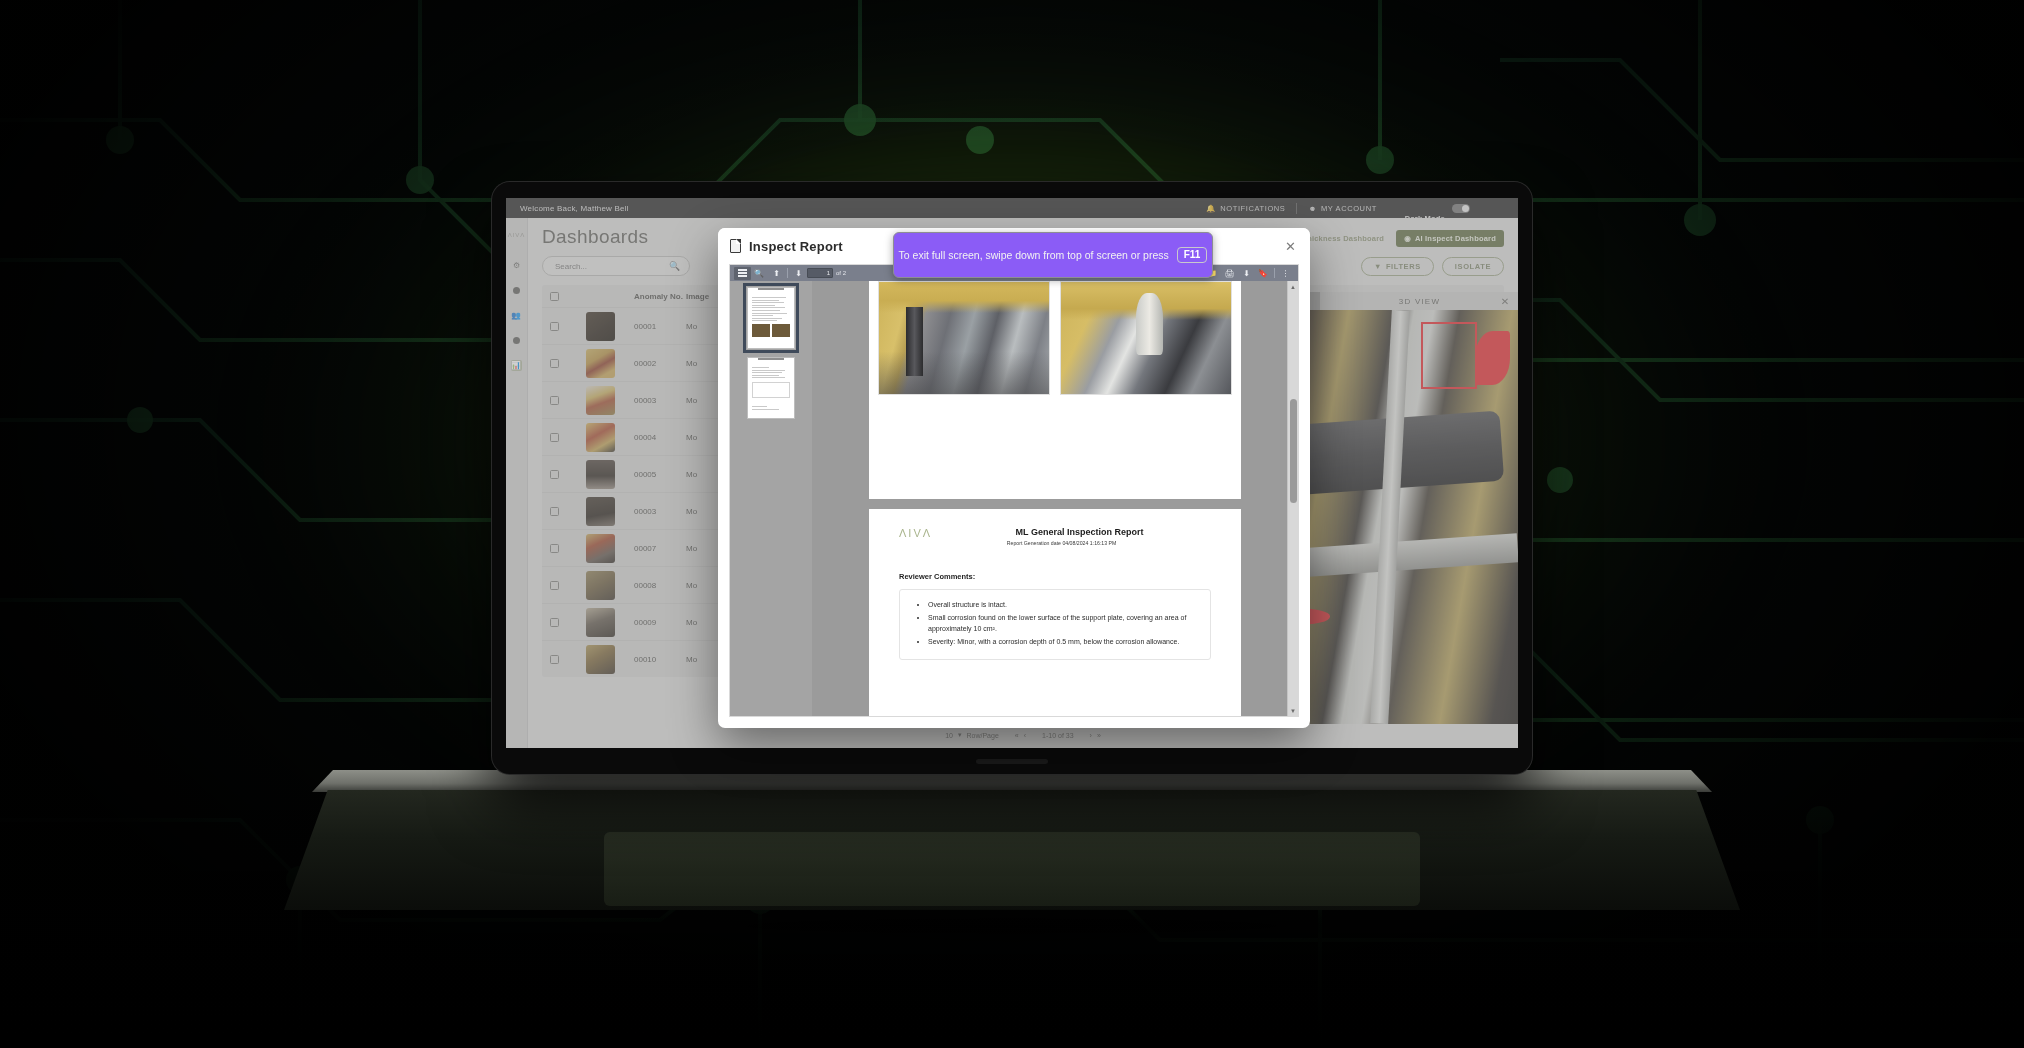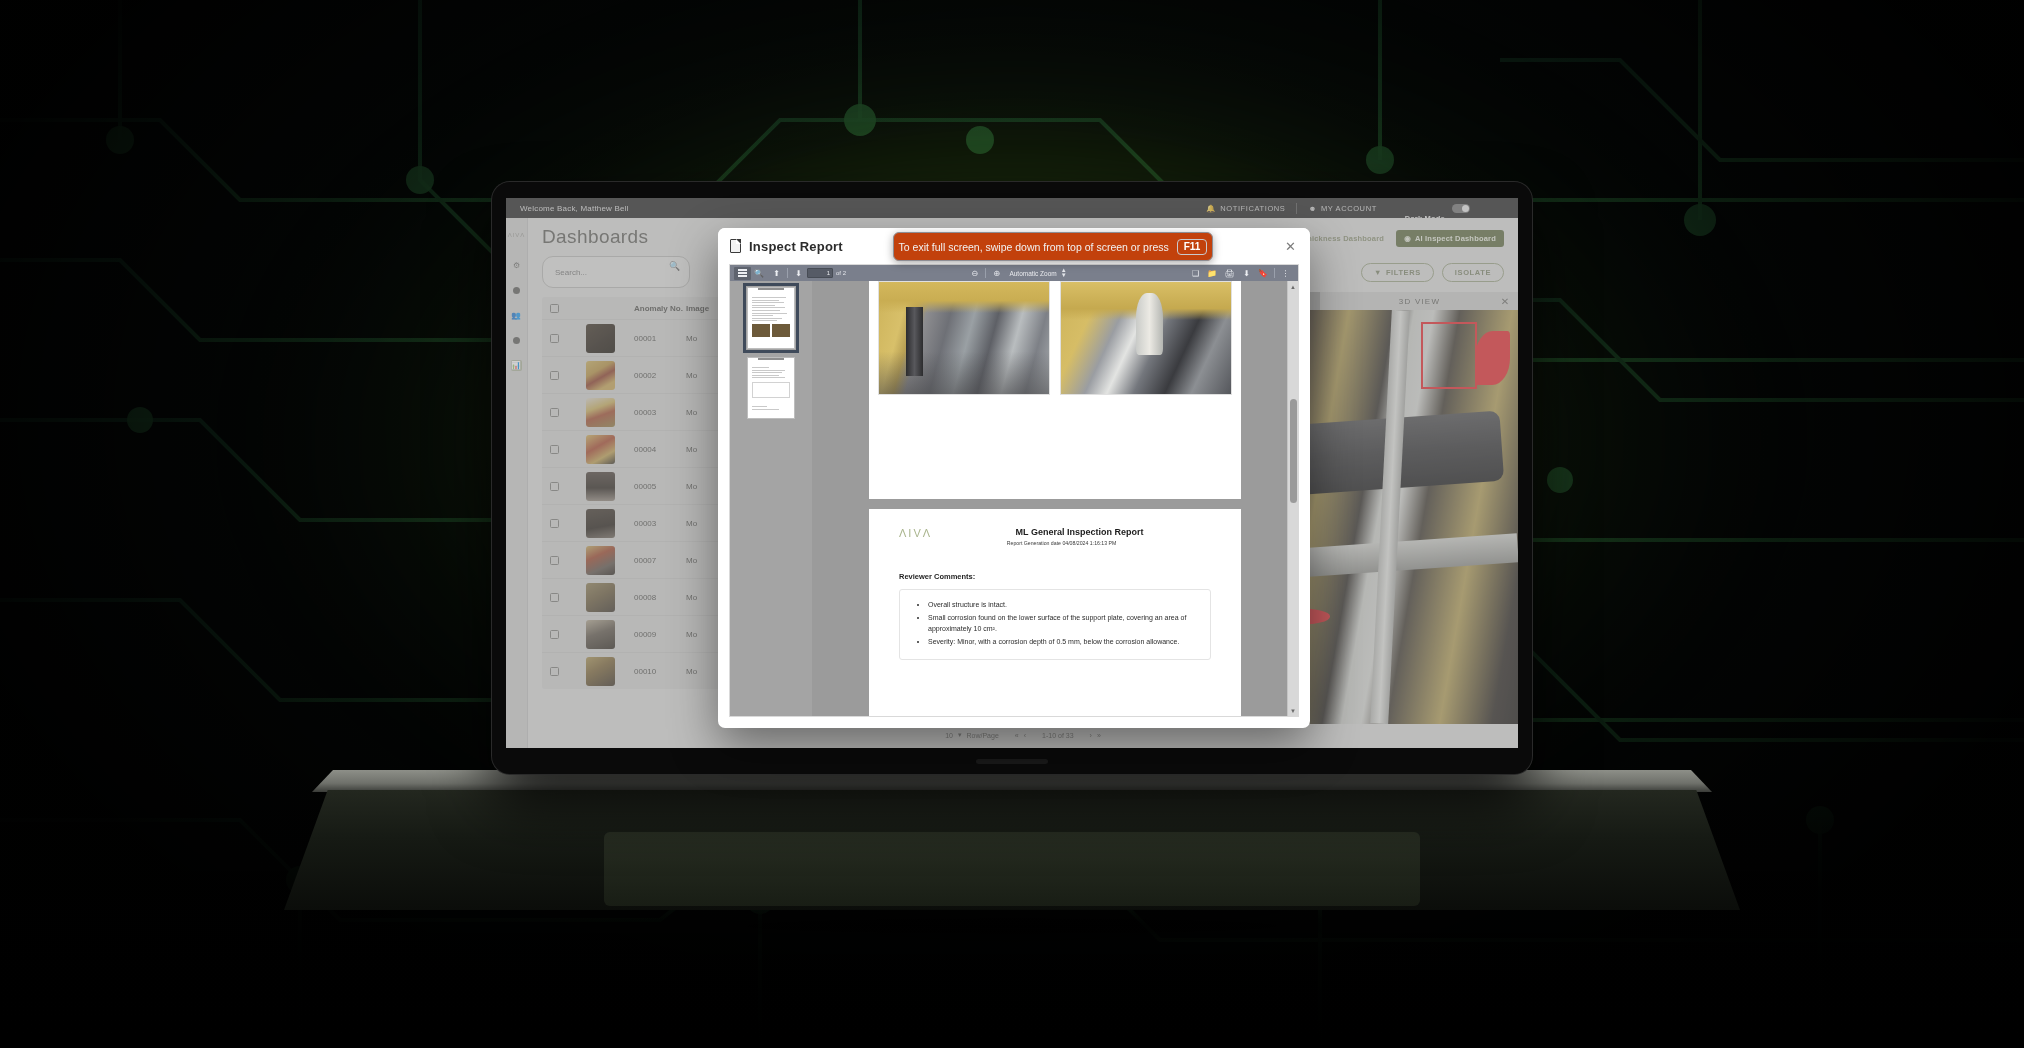--- a/index.html
+++ b/index.html
@@ -90,21 +90,21 @@
   .content { flex:1; position:relative; background:#dcdcdb; padding: 8px 14px 0 14px; overflow:hidden; }
   .page-head { display:flex; align-items:flex-start; justify-content:space-between; }
   .page-title { font-size: 19px; font-weight:400; color:#5d5d58; letter-spacing:.4px; }
   .head-right { display:flex; align-items:center; gap:6px; padding-top:4px; }
   .link-btn { font-size:7.5px; color:#8a9172; display:flex; align-items:center; gap:3px; padding:3px 6px; border-radius:3px; font-weight:bold; letter-spacing:.2px;}
   .pill-btn { font-size:7.5px; background:#5d6b3f; color:#e9ecdf; padding:4px 8px; border-radius:3px; display:flex; align-items:center; gap:4px; font-weight:bold; letter-spacing:.2px;}
 
   .searchrow { display:flex; align-items:center; justify-content:space-between; margin-top:8px; }
   .search-wrap { position:relative; width: 148px; }
   .search-input {
-    width:100%; height:32px; border-radius:11px; border:1px solid #b9b9b6;
+    width:100%; height:20px; border-radius:11px; border:1px solid #b9b9b6;
     background:#e2e2e0; padding: 0 24px 0 12px; font-size:8px; color:#6a6a66;
     font-family:"Liberation Sans", sans-serif; outline:none;
   }
   .search-ico { position:absolute; right:9px; top:5px; color:#7b7b76; font-size:9px; }
   .filter-row { display:flex; gap:8px; }
   .ghost-btn {
     font-size:7.5px; border:1px solid #9aa383; color:#7d8568; border-radius:11px;
     padding:4px 12px; display:flex; align-items:center; gap:4px; letter-spacing:.6px; font-weight:bold;
     background:transparent;
   }
@@ -146,22 +146,22 @@
     overflow:hidden; display:flex; flex-direction:column;
   }
   .modal-head { height: 36px; display:flex; align-items:center; padding: 0 12px; position:relative; background:#fff; }
   .modal-title { display:flex; align-items:center; gap:8px; font-size: 13px; font-weight:bold; color:#2c2c2c; letter-spacing:.2px;}
   .doc-ico { width:11px; height:14px; background:#f2f2f2; border:1.4px solid #3a3a3a; border-radius:1px; position:relative; }
   .doc-ico:after { content:""; position:absolute; right:-1.4px; top:-1.4px; border-width:0 5px 5px 0; border-style:solid; border-color:#fff #3a3a3a; }
   .modal-close { position:absolute; right: 14px; top: 11px; font-size: 13px; color:#7b7b7b; }
 
   
   .toast {
-    position:absolute; left: 175px; top: 4px; width: 320px; height: 29px;
-    background:#c2410c; border:1.5px solid #8d8d93; border-radius:6px;
+    position:absolute; left: 175px; top: 4px; width: 320px; height: 46px;
+    background:#8b5cf6; border:1.5px solid #8d8d93; border-radius:6px;
     display:flex; align-items:center; justify-content:center; gap:8px;
     color:#f2f2f2; font-size: 10.5px; z-index: 5; box-shadow: 0 2px 8px rgba(0,0,0,.35);
   }
   .kbd {
     display:inline-block; padding: 2px 6px; border:1.5px solid #c9c9cd; border-radius:4px;
     font-size: 10px; font-weight: bold; color:#ffffff; line-height:1;
   }
 
   
   .pdf { flex:1; position:relative; background:#fff; margin: 0 11px 11px 11px; border:1px solid #d9d9d9; display:flex; flex-direction:column; overflow:hidden;}

